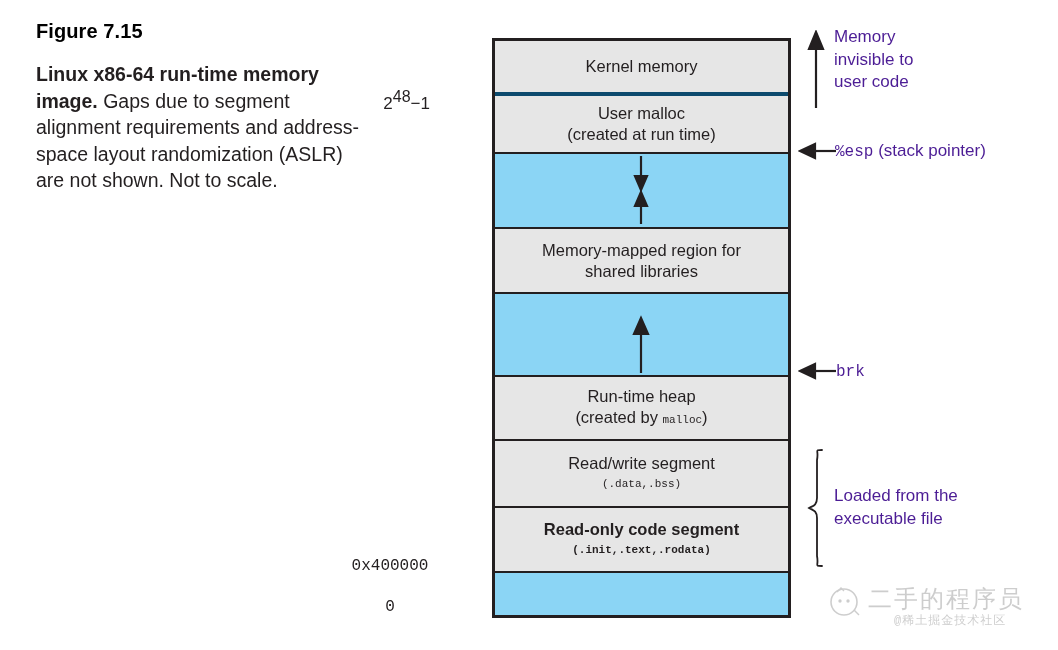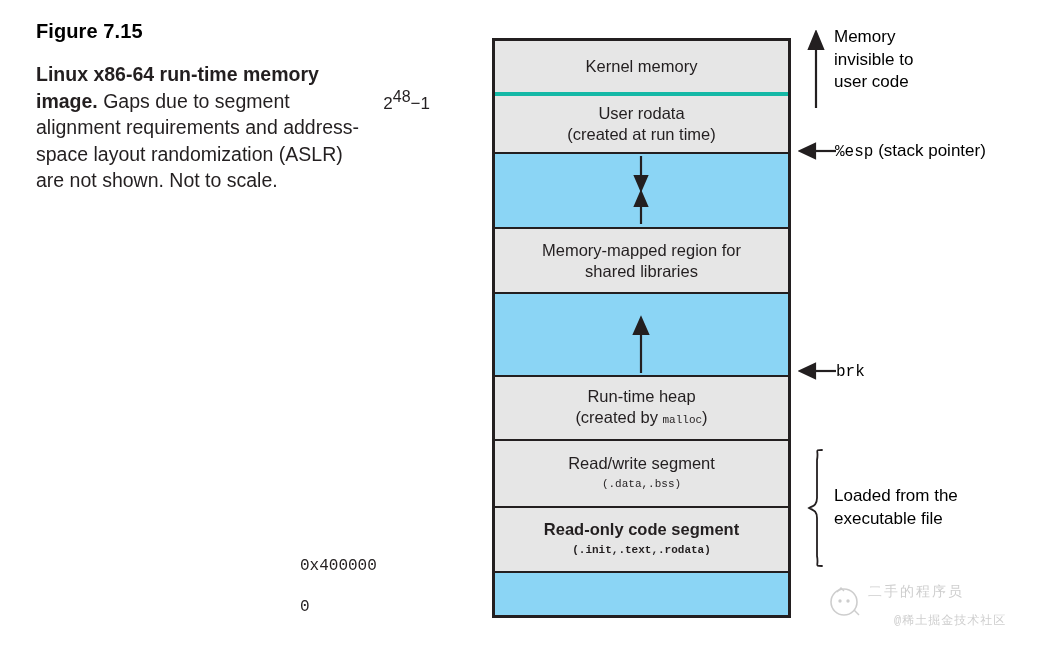--- a/index.html
+++ b/index.html
@@ -60,52 +60,52 @@
     flex-direction: column;
     align-items: center;
     justify-content: center;
     text-align: center;
     font-size: 16.5px;
     line-height: 21px;
     color: #231f20;
   }
   .gray  { background: #e6e6e6; }
   .blue  { background: #8bd5f5; }
-  .sep-thick { border-bottom: 4px solid #14b8a6; }
+  .sep-thick { border-bottom: 4px solid #0c4a6e; }
   .sep-thin  { border-bottom: 2px solid #231f20; }
   .mono { font-family: "Liberation Mono", "DejaVu Sans Mono", monospace; font-size: 11px; }
 
   
   .vsvg { position: absolute; left: 0; top: 0; width: 100%; height: 100%; pointer-events: none; }
 
   
   .addr {
     position: absolute;
-    text-align: left;
+    text-align: center;
     font-family: "Liberation Mono", "DejaVu Sans Mono", monospace;
     font-size: 16px;
     color: #231f20;
     white-space: nowrap;
   }
   .addr-pow {
     position: absolute;
     text-align: right;
     font-family: "Liberation Sans", sans-serif;
     font-size: 17px;
     color: #231f20;
     white-space: nowrap;
   }
   .addr-pow sup { font-size: 16px; vertical-align: super; }
 
   
   .annot {
     position: absolute;
     font-size: 17px;
     line-height: 22.5px;
-    color: #000000;
+    color: #4c1d95;
     white-space: nowrap;
   }
   .annot .mono-i {
     font-family: "Liberation Mono", "DejaVu Sans Mono", monospace;
     font-size: 16px;
   }
   .rsvg { position: absolute; pointer-events: none; }
 
   
   #watermark {
@@ -114,21 +114,21 @@
     top: 583px;
     width: 225px;
     height: 62px;
     opacity: 0.33;
     color: #6b6b6b;
   }
   .wm-title {
     position: absolute;
     left: 40px;
     top: 0px;
-    font-size: 14px;
+    font-size: 24px;
     letter-spacing: 2px;
     white-space: nowrap;
     font-family: "DejaVu Sans", sans-serif;
   }
   .wm-sub {
     position: absolute;
     left: 66px;
     top: 29px;
     font-size: 12px;
     letter-spacing: 1px;
@@ -145,21 +145,21 @@
   <div class="caption-body"><b>Linux x86-64 run-time memory image.</b><span> Gaps due to segment alignment requirements and address-space layout randomization (ASLR) are not shown. Not to scale.</span></div>
 </div>
 
 <div id="diagram">
 
   <div class="block gray sep-thick" style="top:0px;height:55px;">
     <div>Kernel memory</div>
   </div>
 
   <div class="block gray sep-thin" style="top:55px;height:58px;">
-    <div>User rodata</div>
+    <div>User malloc</div>
     <div>(created at run time)</div>
   </div>
 
   <div class="block blue sep-thin" style="top:113px;height:75px;">
     <svg class="vsvg" viewBox="0 0 293 73" preserveAspectRatio="none">
       <g stroke="#231f20" stroke-width="2.2" fill="#231f20">
         <line x1="146" y1="2" x2="146" y2="26"></line>
         <polygon points="146,36 140,22 152,22"></polygon>
         <line x1="146" y1="70" x2="146" y2="50"></line>
         <polygon points="146,38 140,52 152,52"></polygon>

